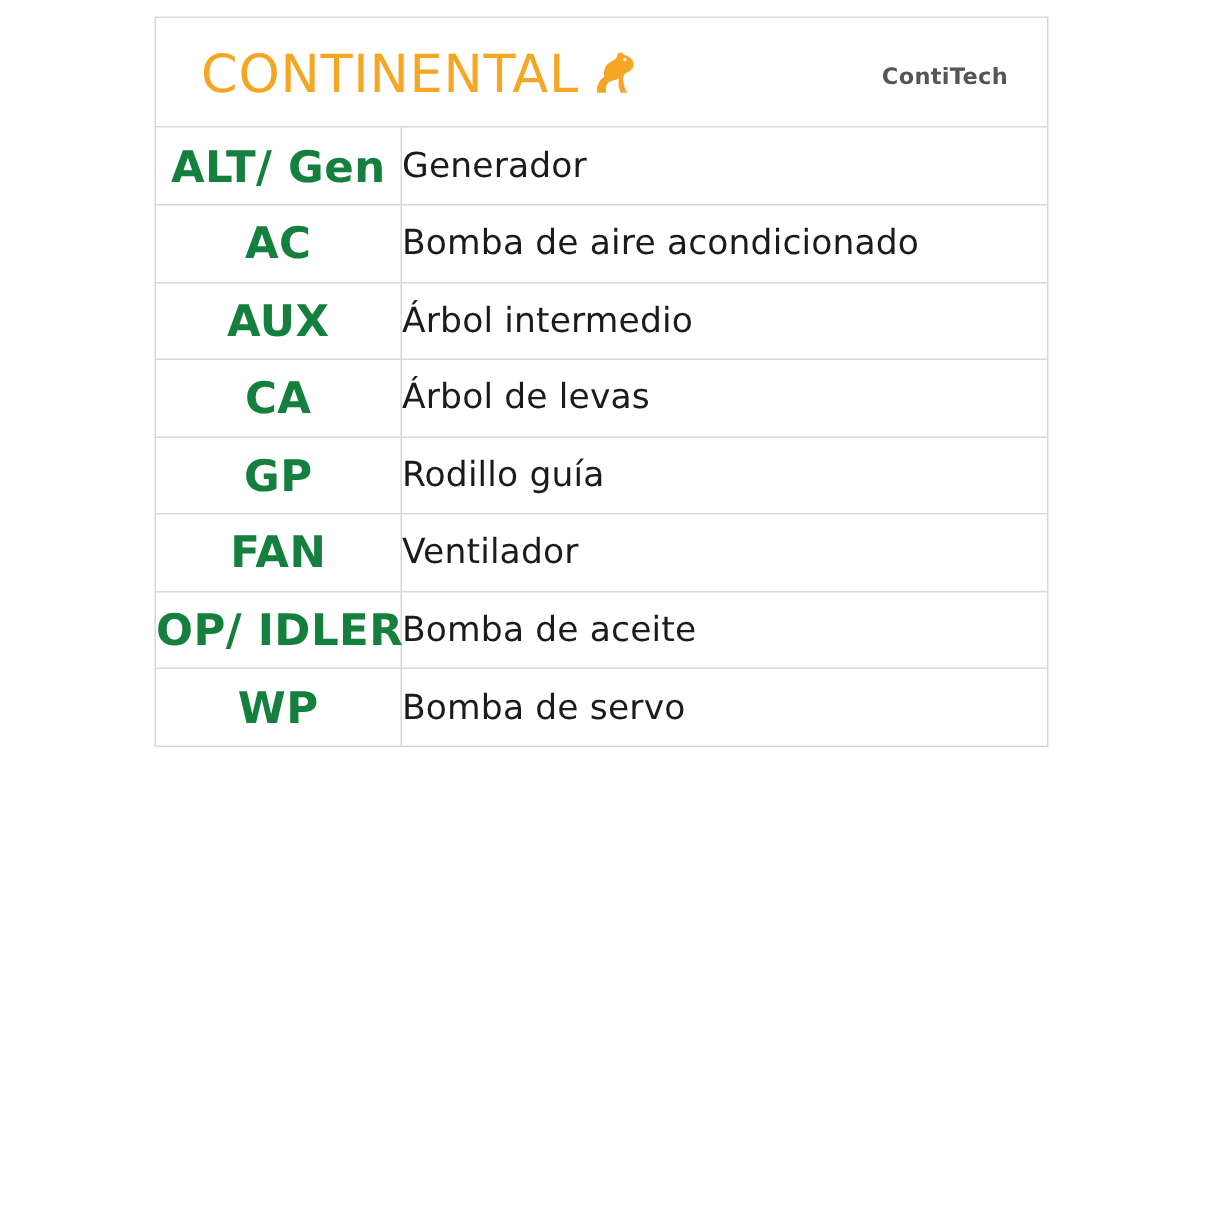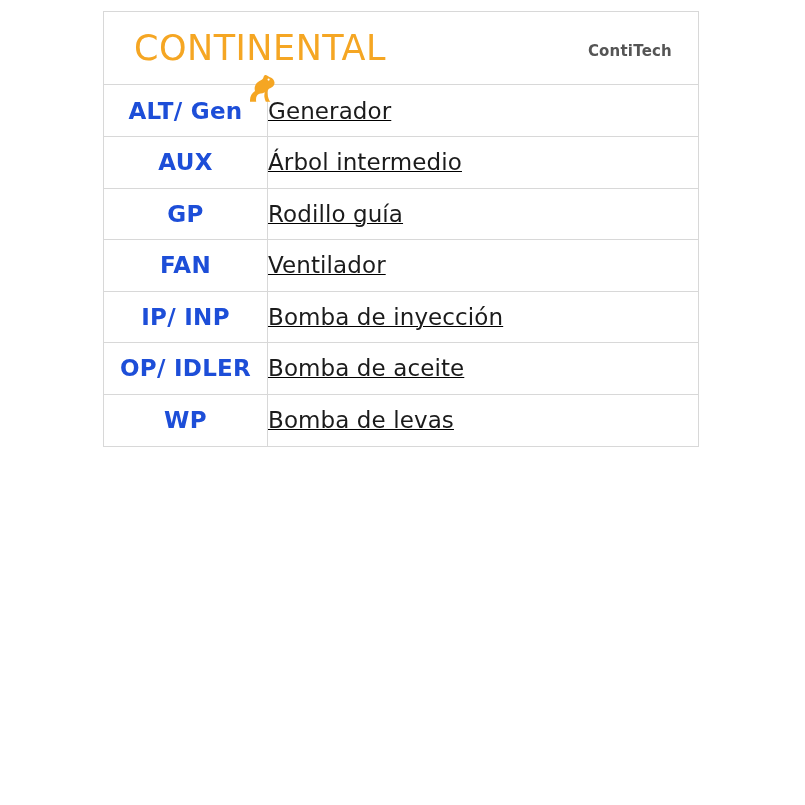--- a/index.html
+++ b/index.html
@@ -38,21 +38,20 @@
     align-items: center;
   }
 
   .brand-logo {
     position: absolute;
     left: 30px;
     top: 17px;
     display: flex;
     align-items: center;
     height: 42px;
-    flex-direction: column;
   }
 
   .brand-word {
     font-family: "DejaVu Sans", sans-serif;
     font-size: 35px;
     letter-spacing: 0.5px;
     color: #f5a623;
     font-weight: 400;
     line-height: 38px;
     white-space: nowrap;
@@ -93,30 +92,29 @@
   }
 
   .col-code {
     width: 163px;
     border-right: 1px solid #d8d8d8;
     text-align: center;
   }
 
   .code-text {
     font-family: "DejaVu Sans", sans-serif;
-    font-size: 23px;
+    font-size: 29px;
     font-weight: bold;
-    color: #1d4ed8;
+    color: #15803d;
     letter-spacing: 0.3px;
     white-space: nowrap;
   }
 
   .col-desc {
     padding-left: 18px;
-    text-decoration: underline;
   }
 
   .desc-text {
     font-family: "DejaVu Sans", sans-serif;
     font-size: 23px;
     color: #1b1b1b;
     letter-spacing: 0.1px;
     white-space: nowrap;
   }
 
@@ -150,40 +148,44 @@
       <div class="brand-sub">ContiTech</div>
     </div>
 
     <table class="abbr-table">
       <tbody>
         <tr>
           <td class="col-code"><span class="code-text">ALT/ Gen</span></td>
           <td class="col-desc"><span class="desc-text">Generador</span></td>
         </tr>
         <tr>
+          <td class="col-code"><span class="code-text">AC</span></td>
+          <td class="col-desc"><span class="desc-text">Bomba de aire acondicionado</span></td>
+        </tr>
+        <tr>
           <td class="col-code"><span class="code-text">AUX</span></td>
           <td class="col-desc"><span class="desc-text">Árbol intermedio</span></td>
+        </tr>
+        <tr>
+          <td class="col-code"><span class="code-text">CA</span></td>
+          <td class="col-desc"><span class="desc-text">Árbol de levas</span></td>
         </tr>
         <tr>
           <td class="col-code"><span class="code-text">GP</span></td>
           <td class="col-desc"><span class="desc-text">Rodillo guía</span></td>
         </tr>
         <tr>
           <td class="col-code"><span class="code-text">FAN</span></td>
           <td class="col-desc"><span class="desc-text">Ventilador</span></td>
         </tr>
         <tr>
-          <td class="col-code"><span class="code-text">IP/ INP</span></td>
-          <td class="col-desc"><span class="desc-text">Bomba de inyección</span></td>
-        </tr>
-        <tr>
           <td class="col-code"><span class="code-text">OP/ IDLER</span></td>
           <td class="col-desc"><span class="desc-text">Bomba de aceite</span></td>
         </tr>
         <tr>
           <td class="col-code"><span class="code-text">WP</span></td>
-          <td class="col-desc"><span class="desc-text">Bomba de levas</span></td>
+          <td class="col-desc"><span class="desc-text">Bomba de servo</span></td>
         </tr>
       </tbody>
     </table>
 
   </div>
 </div>
 
 </body></html>

